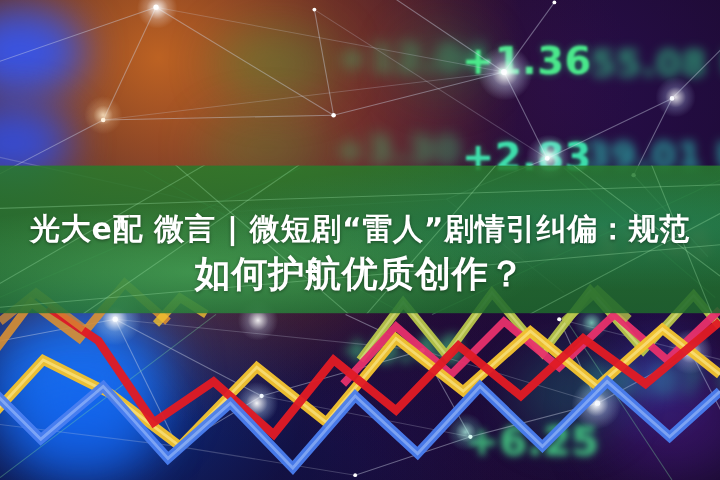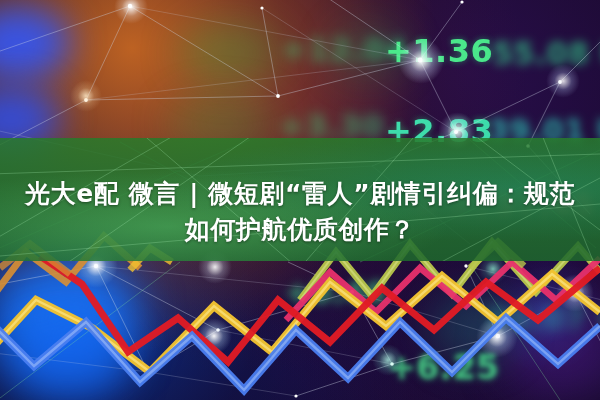--- a/index.html
+++ b/index.html
@@ -114,21 +114,21 @@
     color:#ffffff;
     font-family:"DejaVu Sans","Liberation Sans",sans-serif;
     font-weight:700;
     font-size:25.5px;
     line-height:1.26;
     letter-spacing:.6px;
     white-space:nowrap;
     text-shadow:0 1px 3px rgba(0,0,0,.45);
   }
   .title-line.l1 { font-size:25px; }
-  .title-line.l2 { font-size:25px;font-family:Liberation Serif, serif; }
+  .title-line.l2 { font-size:30px;font-family:Liberation Serif, serif; }
 </style>
 </head>
 <body>
 
 <div id="stage">
 
   <div class="layer" id="bg-base"></div>
 
   <div class="layer">
     <div class="blob b1"></div>

